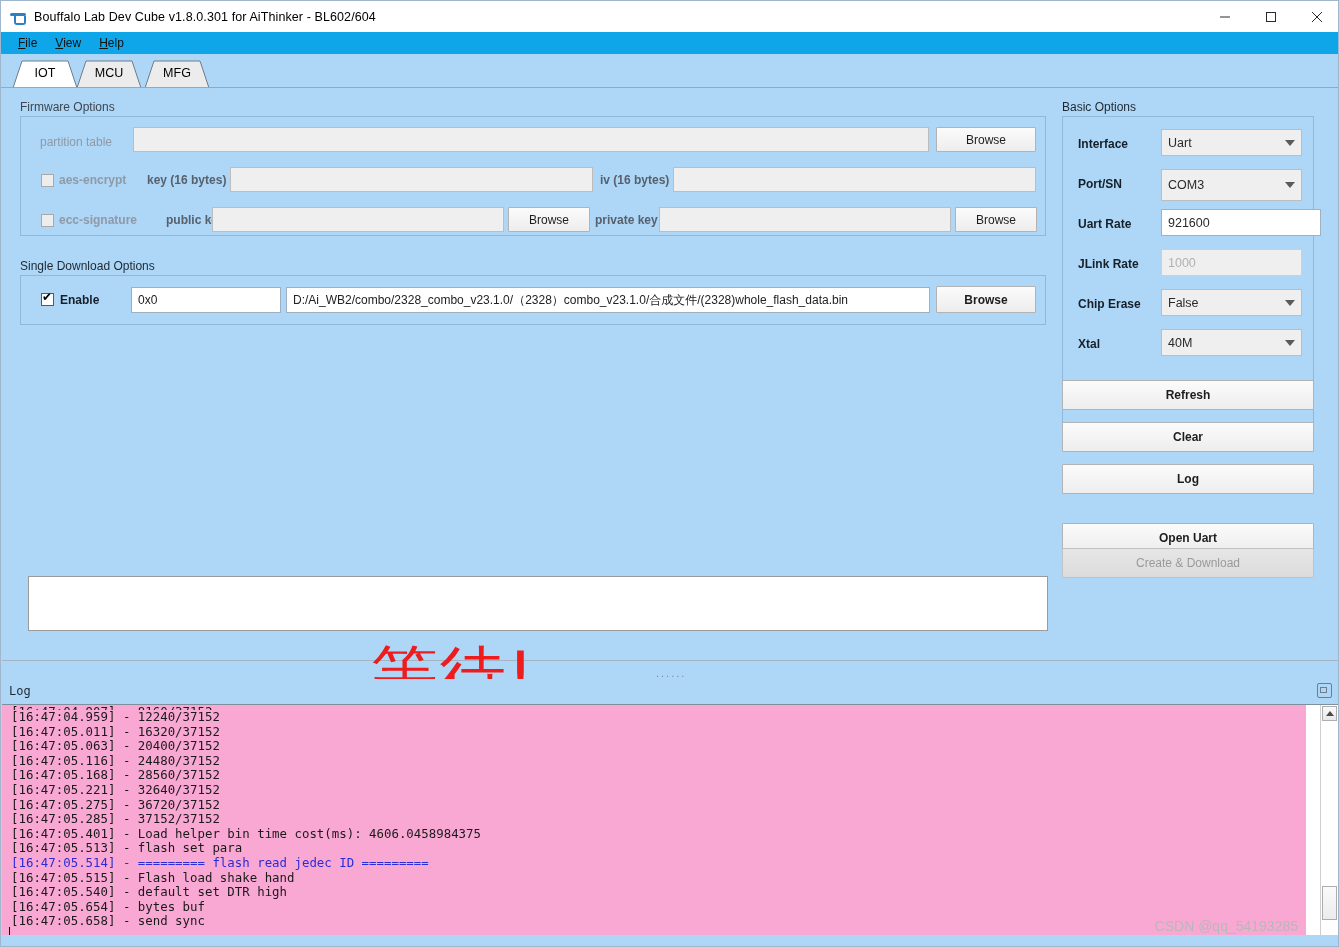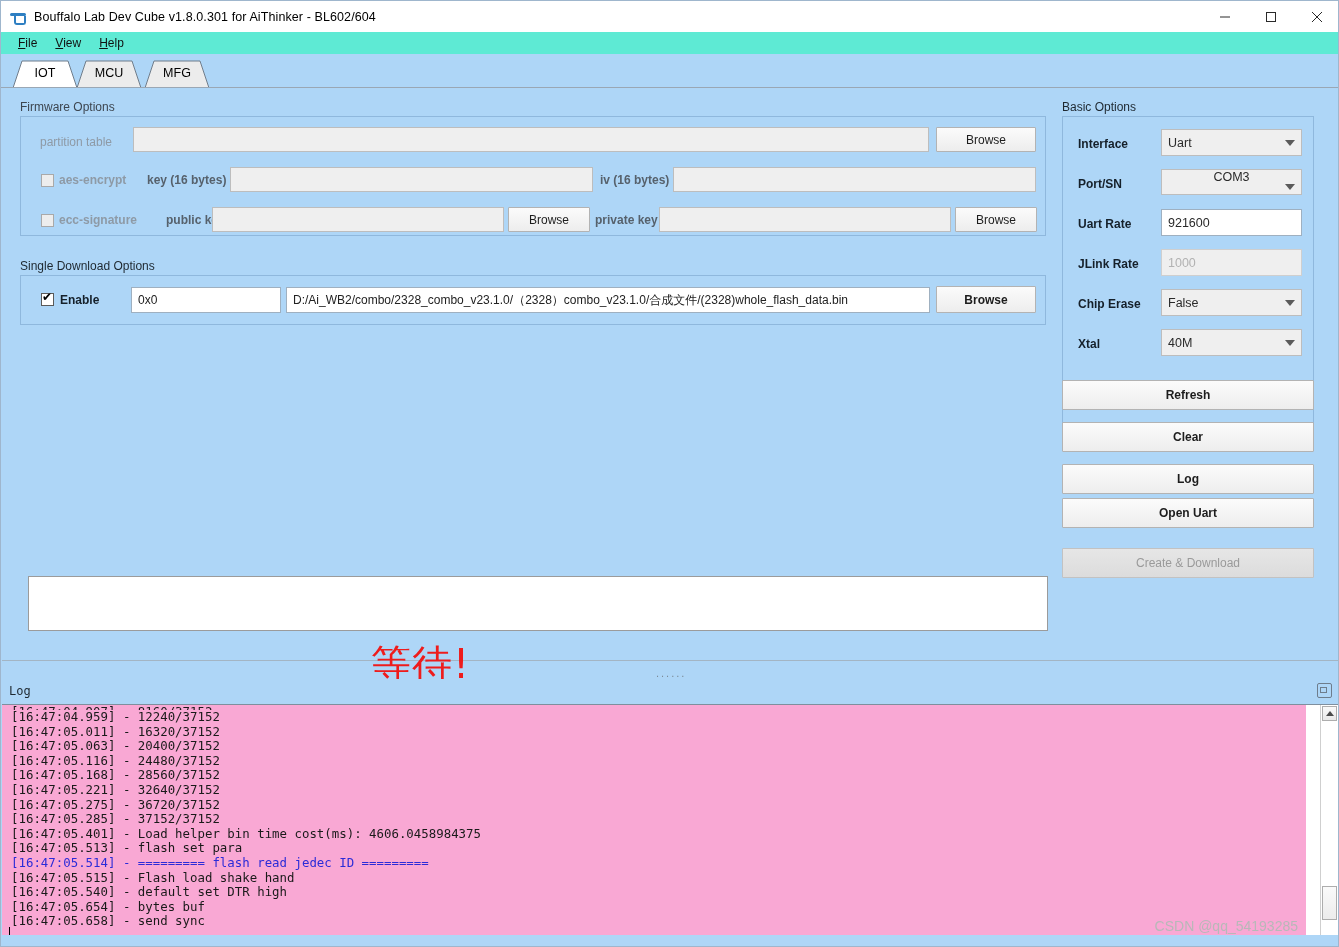--- a/index.html
+++ b/index.html
@@ -44,21 +44,21 @@
   .win-btns { margin-left: auto; display: flex; height: 31px; }
   .win-btn {
     width: 46px; height: 31px; display: flex; align-items: center; justify-content: center;
     color: #2a2a2a;
   }
   .win-btn svg { display: block; }
 
   
   .menubar {
     position: absolute; left: 0; top: 31px; width: 1339px; height: 22px;
-    background: #5eead4; display: flex; align-items: center;
+    background: #0ea5e9; display: flex; align-items: center;
     padding-left: 8px; box-sizing: border-box;
   }
   .menu-item {
     font-size: 12px; color: #111; padding: 2px 9px; white-space: nowrap;
   }
   .menu-item u { text-decoration: underline; }
 
   
   .tabstrip {
     position: absolute; left: 0; top: 53px; width: 1339px; height: 34px; border-radius: 16px;
@@ -140,21 +140,21 @@
   .combo.text-input { background: #ffffff; border-color: #9fb0c0; }
   .combo.text-input.dim { background: #efefef; color: #b2b2b2; border-color: #cfcfcf; }
 
   .white-area {
     position: absolute; background: #ffffff;
     border: 1px solid #9b9b9b; box-sizing: border-box;
   }
 
   
   .redtext {
-    position: absolute; color: #ee1c1c; font-size: 40px;
+    position: absolute; color: #ee1c1c; font-size: 67px;
     font-family: "DejaVu Sans", sans-serif; font-weight: 500;
     letter-spacing: 1px; white-space: nowrap; line-height: 1;
   }
 
   
   .splitter {
     position: absolute; left: 1px; top: 659px; width: 1336px; height: 1px;
     background: #9b9b9b; opacity: .55;
   }
   .splitter-dots {
@@ -342,47 +342,47 @@
     <div class="group-label" style="left:1060px; top:12px; color:#1e2830;">Basic Options</div>
     <div class="group-box" style="left:1060px; top:28px; width:252px; height:330px;"></div>
 
     <div class="field-label dark" style="left:1076px; top:49px; color:#15202a;">Interface</div>
     <div class="combo" style="left:1159px; top:41px; width:141px; height:27px;">
       <span>Uart</span>
       <span class="arw"></span>
     </div>
 
     <div class="field-label dark" style="left:1076px; top:89px; color:#15202a;">Port/SN</div>
-    <div class="combo" style="left:1159px; top:81px; width:141px; height:26px;flex-direction:column;">
+    <div class="combo" style="left:1159px; top:81px; width:141px; height:32px;">
       <span>COM3</span>
       <span class="arw"></span>
     </div>
 
     <div class="field-label dark" style="left:1076px; top:129px; color:#15202a;">Uart Rate</div>
-    <div class="combo text-input" style="left:1159px; top:121px; width:141px; height:27px;">921600</div>
+    <div class="combo text-input" style="left:1159px; top:121px; width:160px; height:27px;">921600</div>
 
     <div class="field-label dark" style="left:1076px; top:169px; color:#15202a;">JLink Rate</div>
     <div class="combo text-input dim" style="left:1159px; top:161px; width:141px; height:27px;">1000</div>
 
     <div class="field-label dark" style="left:1076px; top:209px; color:#15202a;">Chip Erase</div>
     <div class="combo" style="left:1159px; top:201px; width:141px; height:27px;">
       <span>False</span>
       <span class="arw"></span>
     </div>
 
     <div class="field-label dark" style="left:1076px; top:249px; color:#15202a;">Xtal</div>
     <div class="combo" style="left:1159px; top:241px; width:141px; height:27px;">
       <span>40M</span>
       <span class="arw"></span>
     </div>
 
     <div class="btn bold" style="left:1060px; top:292px; width:252px; height:30px;">Refresh</div>
     <div class="btn bold" style="left:1060px; top:334px; width:252px; height:30px;">Clear</div>
     <div class="btn bold" style="left:1060px; top:376px; width:252px; height:30px;">Log</div>
-    <div class="btn bold" style="left:1060px; top:410px; width:252px; height:30px;">Open Uart</div>
+    <div class="btn bold" style="left:1060px; top:435px; width:252px; height:30px;">Open Uart</div>
     <div class="btn disabled" style="left:1060px; top:460px; width:252px; height:30px;">Create &amp; Download</div>
 
   </div>
 
   <div class="splitter"></div>
   <div class="splitter-dots">......</div>
   <div class="redtext" style="left:370px; top:643px;">等待!</div>
 
   <div class="log-header">
     <div class="lbl">Log</div>

